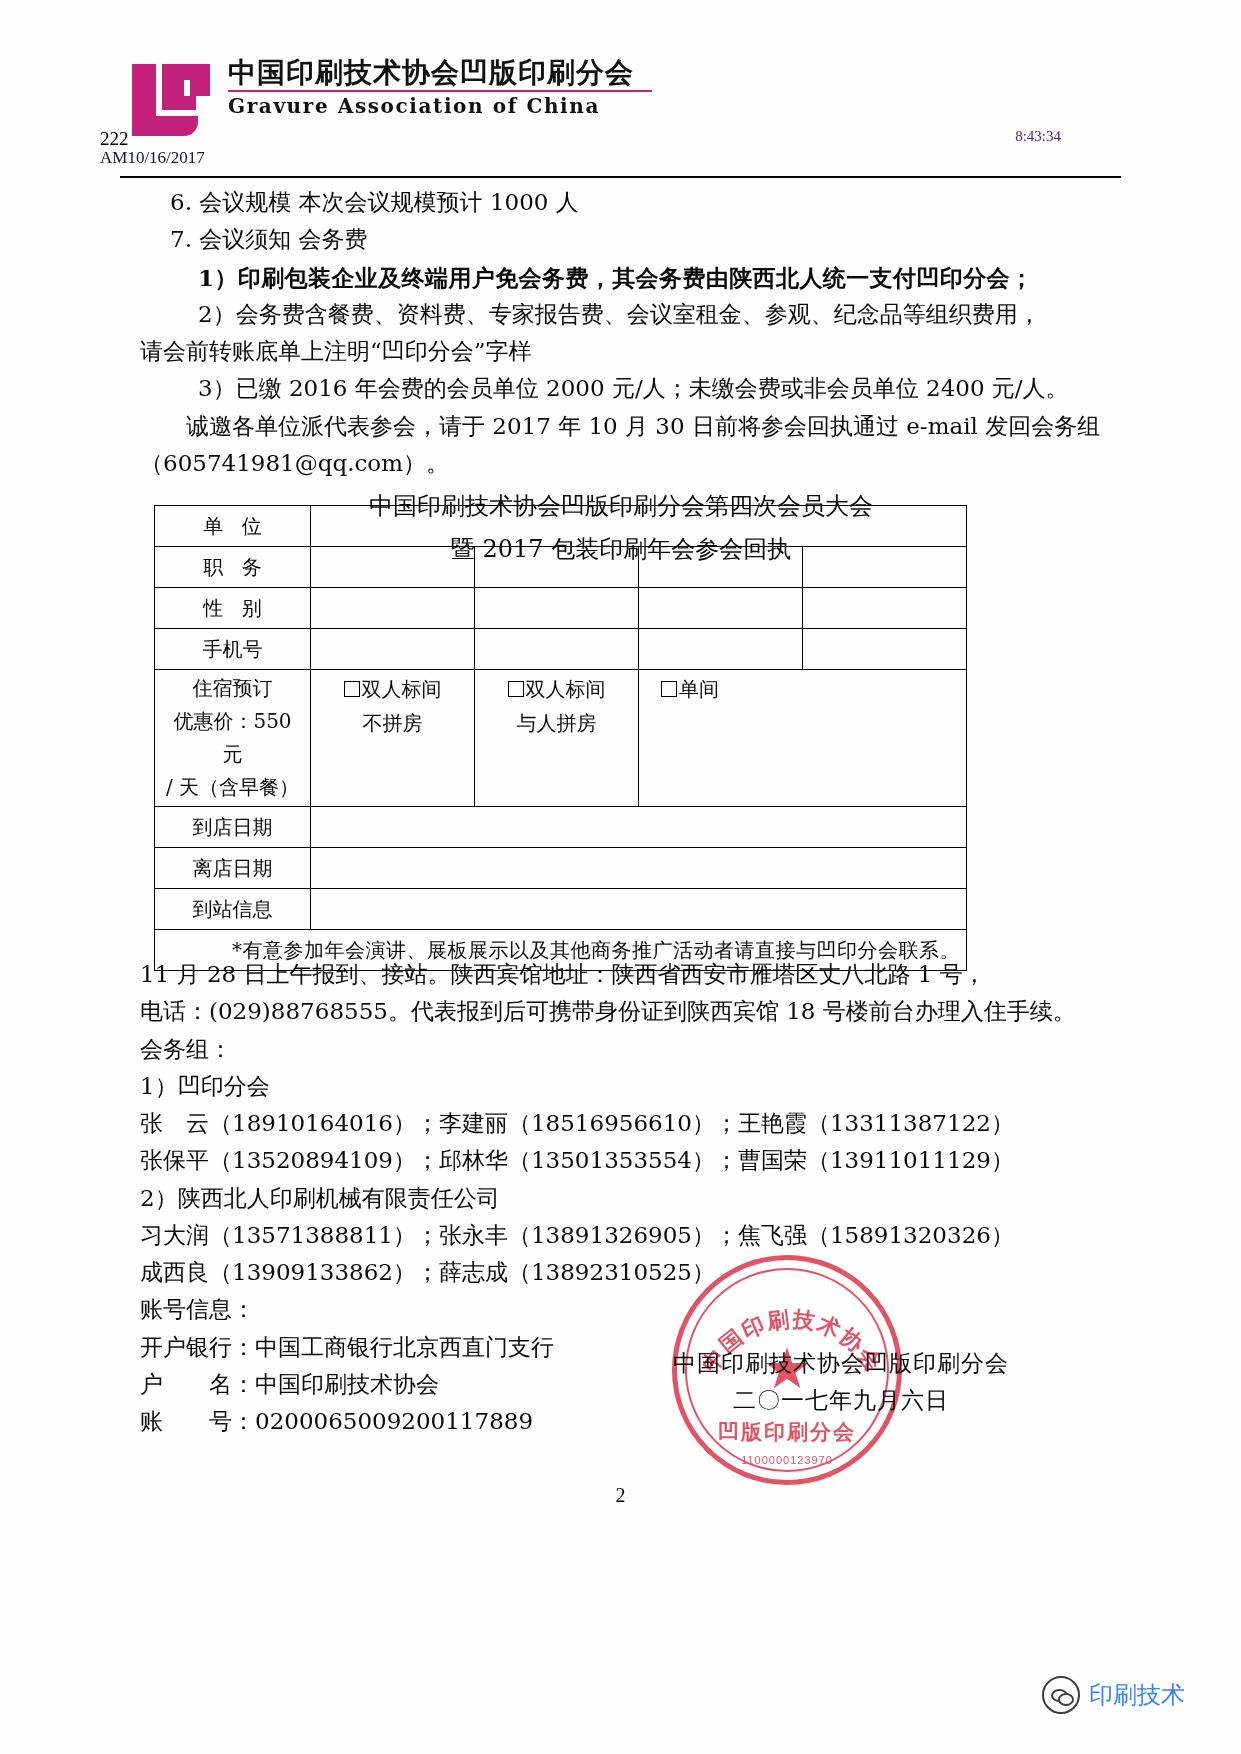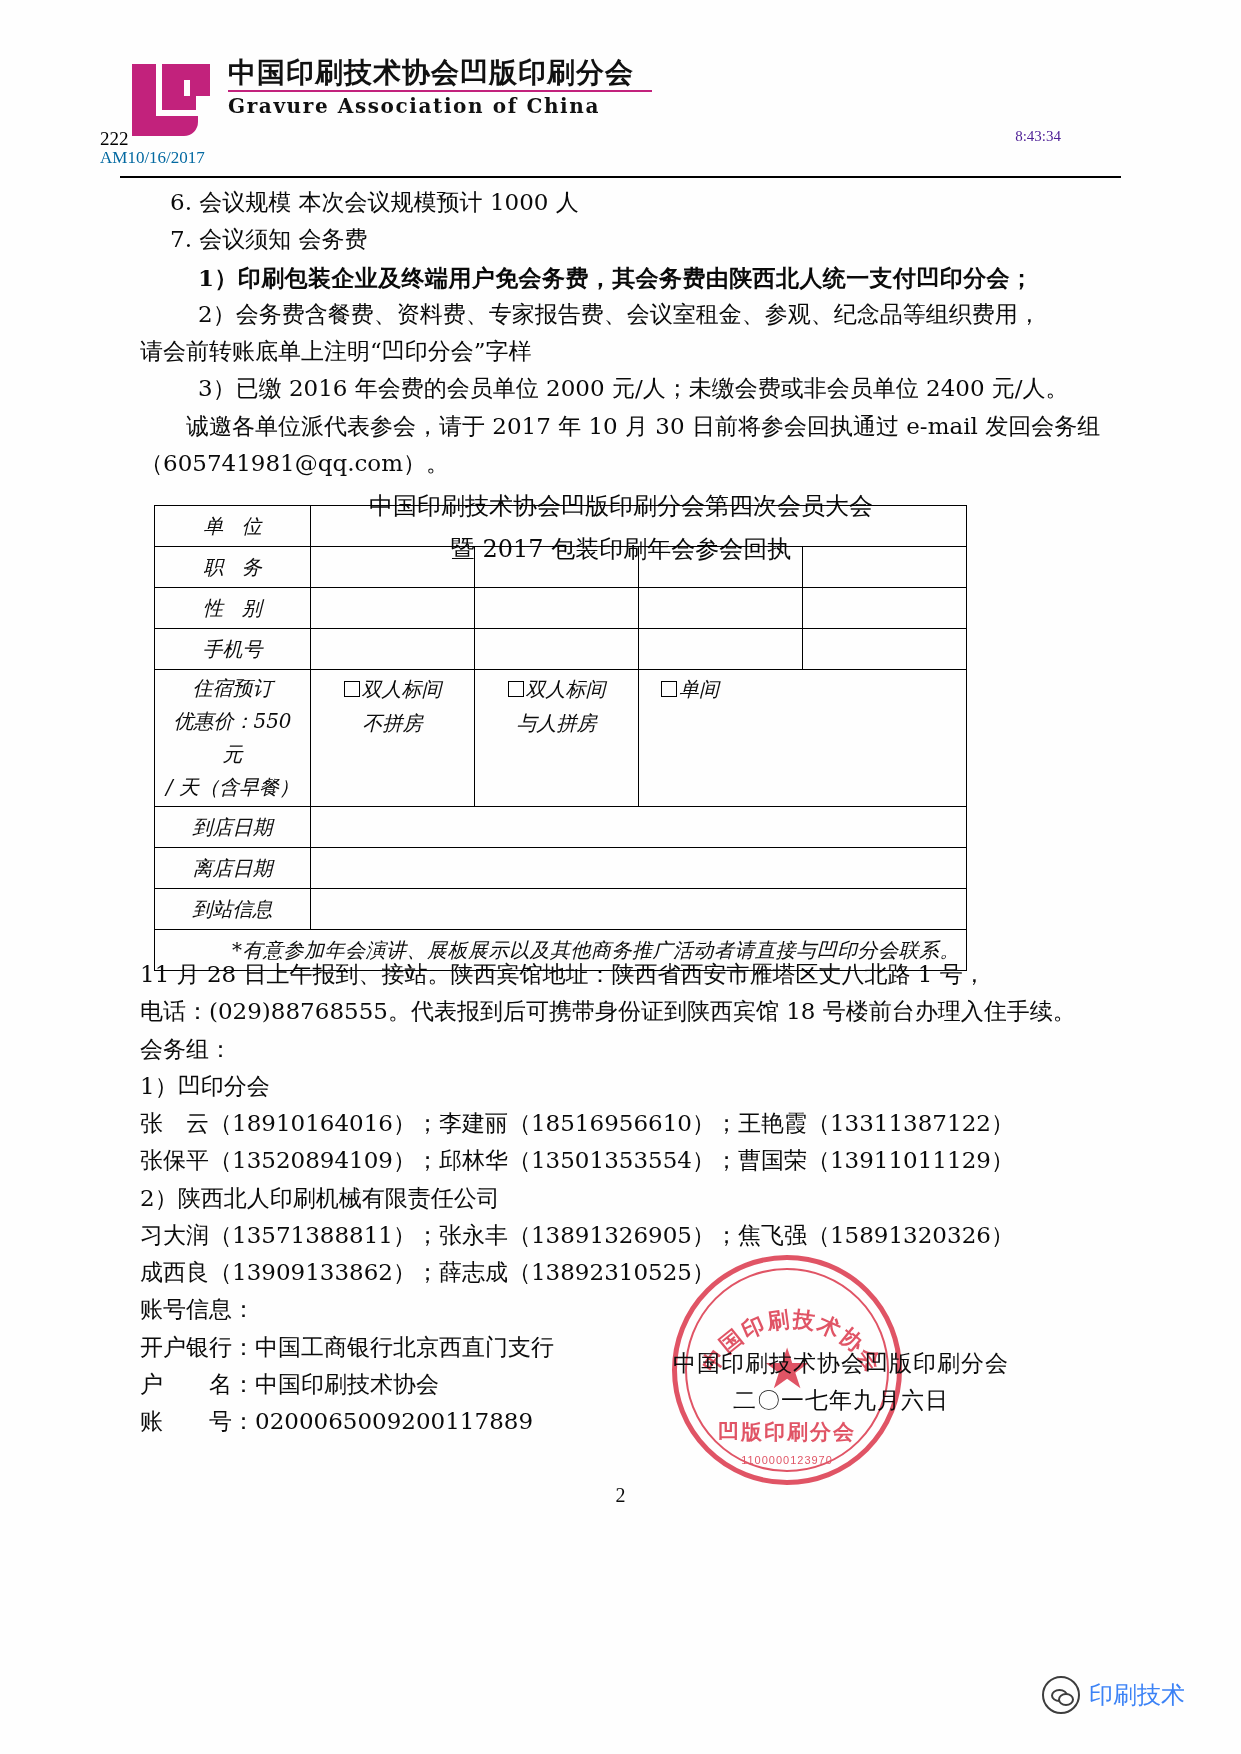--- a/index.html
+++ b/index.html
@@ -85,21 +85,21 @@
     font-family: "Liberation Serif", serif;
     font-size: 19px;
     color: #000;
   }
   .datestamp {
     position: absolute;
     left: 100px;
     top: 148px;
     font-family: "Liberation Serif", serif;
     font-size: 17px;
-    color: #0369a1;
+    color: #0f172a;
   }
   .timestamp {
     position: absolute;
     right: 180px;
     top: 128px;
     font-family: "Liberation Serif", serif;
     font-size: 15px;
     color: #4c1d95;
   }
 
@@ -150,21 +150,20 @@
     border-collapse: collapse;
     width: 812px;
     table-layout: fixed;
   }
   table.rcpt td {
     border: 1.6px solid #000;
     height: 36px;
     font-size: 20px;
     padding: 2px 6px;
     font-family: "DejaVu Serif", "Liberation Serif", serif;
-    font-style: italic;
   }
   td.lbl {
     text-align: center;
     letter-spacing: 6px;
     text-indent: 6px;
     width: 156px;
   }
   td.lbl-nosp { letter-spacing: 0px; text-indent: 0; }
   td.stay-lbl {
     text-align: center;

